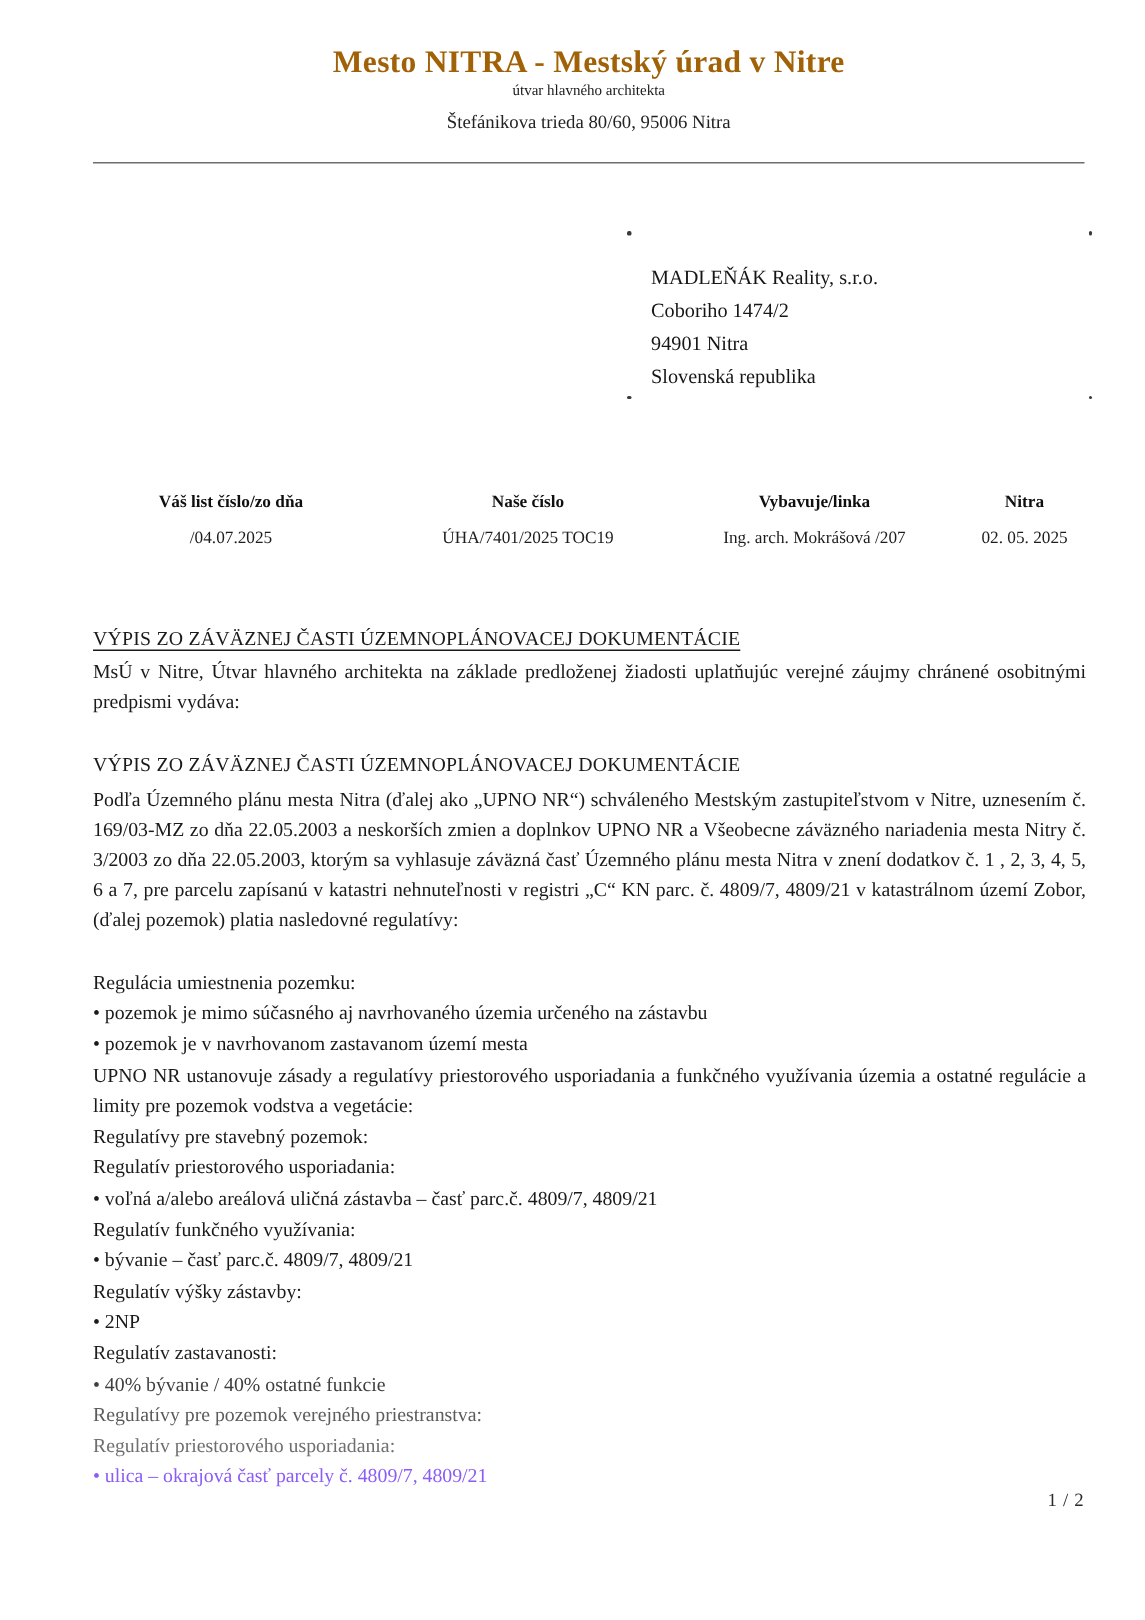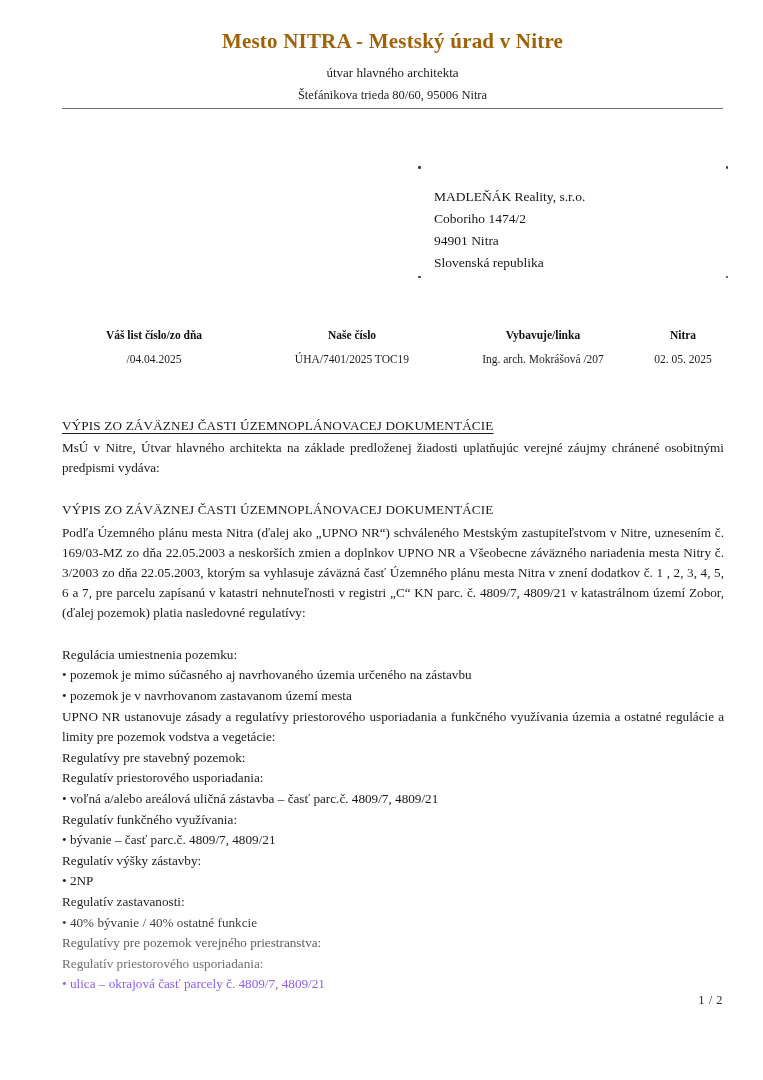--- a/index.html
+++ b/index.html
@@ -29,23 +29,23 @@
     text-align: center;
   }
   .lh-title {
     font-size: 21px;
     font-weight: bold;
     letter-spacing: .2px;
     line-height: 1.25;
     color: #a16207;
   }
   .lh-sub {
-    font-size: 13px;
+    font-size: 10px;
     line-height: 1.35;
-    margin-top: 10px;
+    margin-top: 0;
     color: #1a1a1a;
   }
   .lh-addr {
     font-size: 12.5px;
     line-height: 1.35;
     margin-top: 5px;
     color: #232323;
   }
   .lh-rule {
     position: absolute;
@@ -53,21 +53,21 @@
     top: 108px;
     width: 661px;
     height: 0;
     border-top: 1.3px solid #6d6d6d;
   }
 
   
   .recipient {
     position: absolute;
     left: 418px;
-    top: 166px;
+    top: 154px;
     width: 310px;
     height: 112px;
   }
   .dot {
     position: absolute;
     width: 2.5px;
     height: 2.5px;
     background: #3a3a3a;
     border-radius: 50%;
   }
@@ -194,21 +194,21 @@
       <div>MADLEŇÁK Reality, s.r.o.</div>
       <div>Coborihо 1474/2</div>
       <div>94901 Nitra</div>
       <div>Slovenská republika</div>
     </div>
   </div>
 
   <div class="refrow">
     <div class="refcol c1">
       <div class="ref-label">Váš list číslo/zo dňa</div>
-      <div class="ref-value">/04.04.2025</div>
+      <div class="ref-value">/04.07.2025</div>
     </div>
     <div class="refcol c2">
       <div class="ref-label">Naše číslo</div>
       <div class="ref-value">ÚHA/7401/2025 TOC19</div>
     </div>
     <div class="refcol c3">
       <div class="ref-label">Vybavuje/linka</div>
       <div class="ref-value">Ing. arch. Mokrášová /207</div>
     </div>
     <div class="refcol c4">

